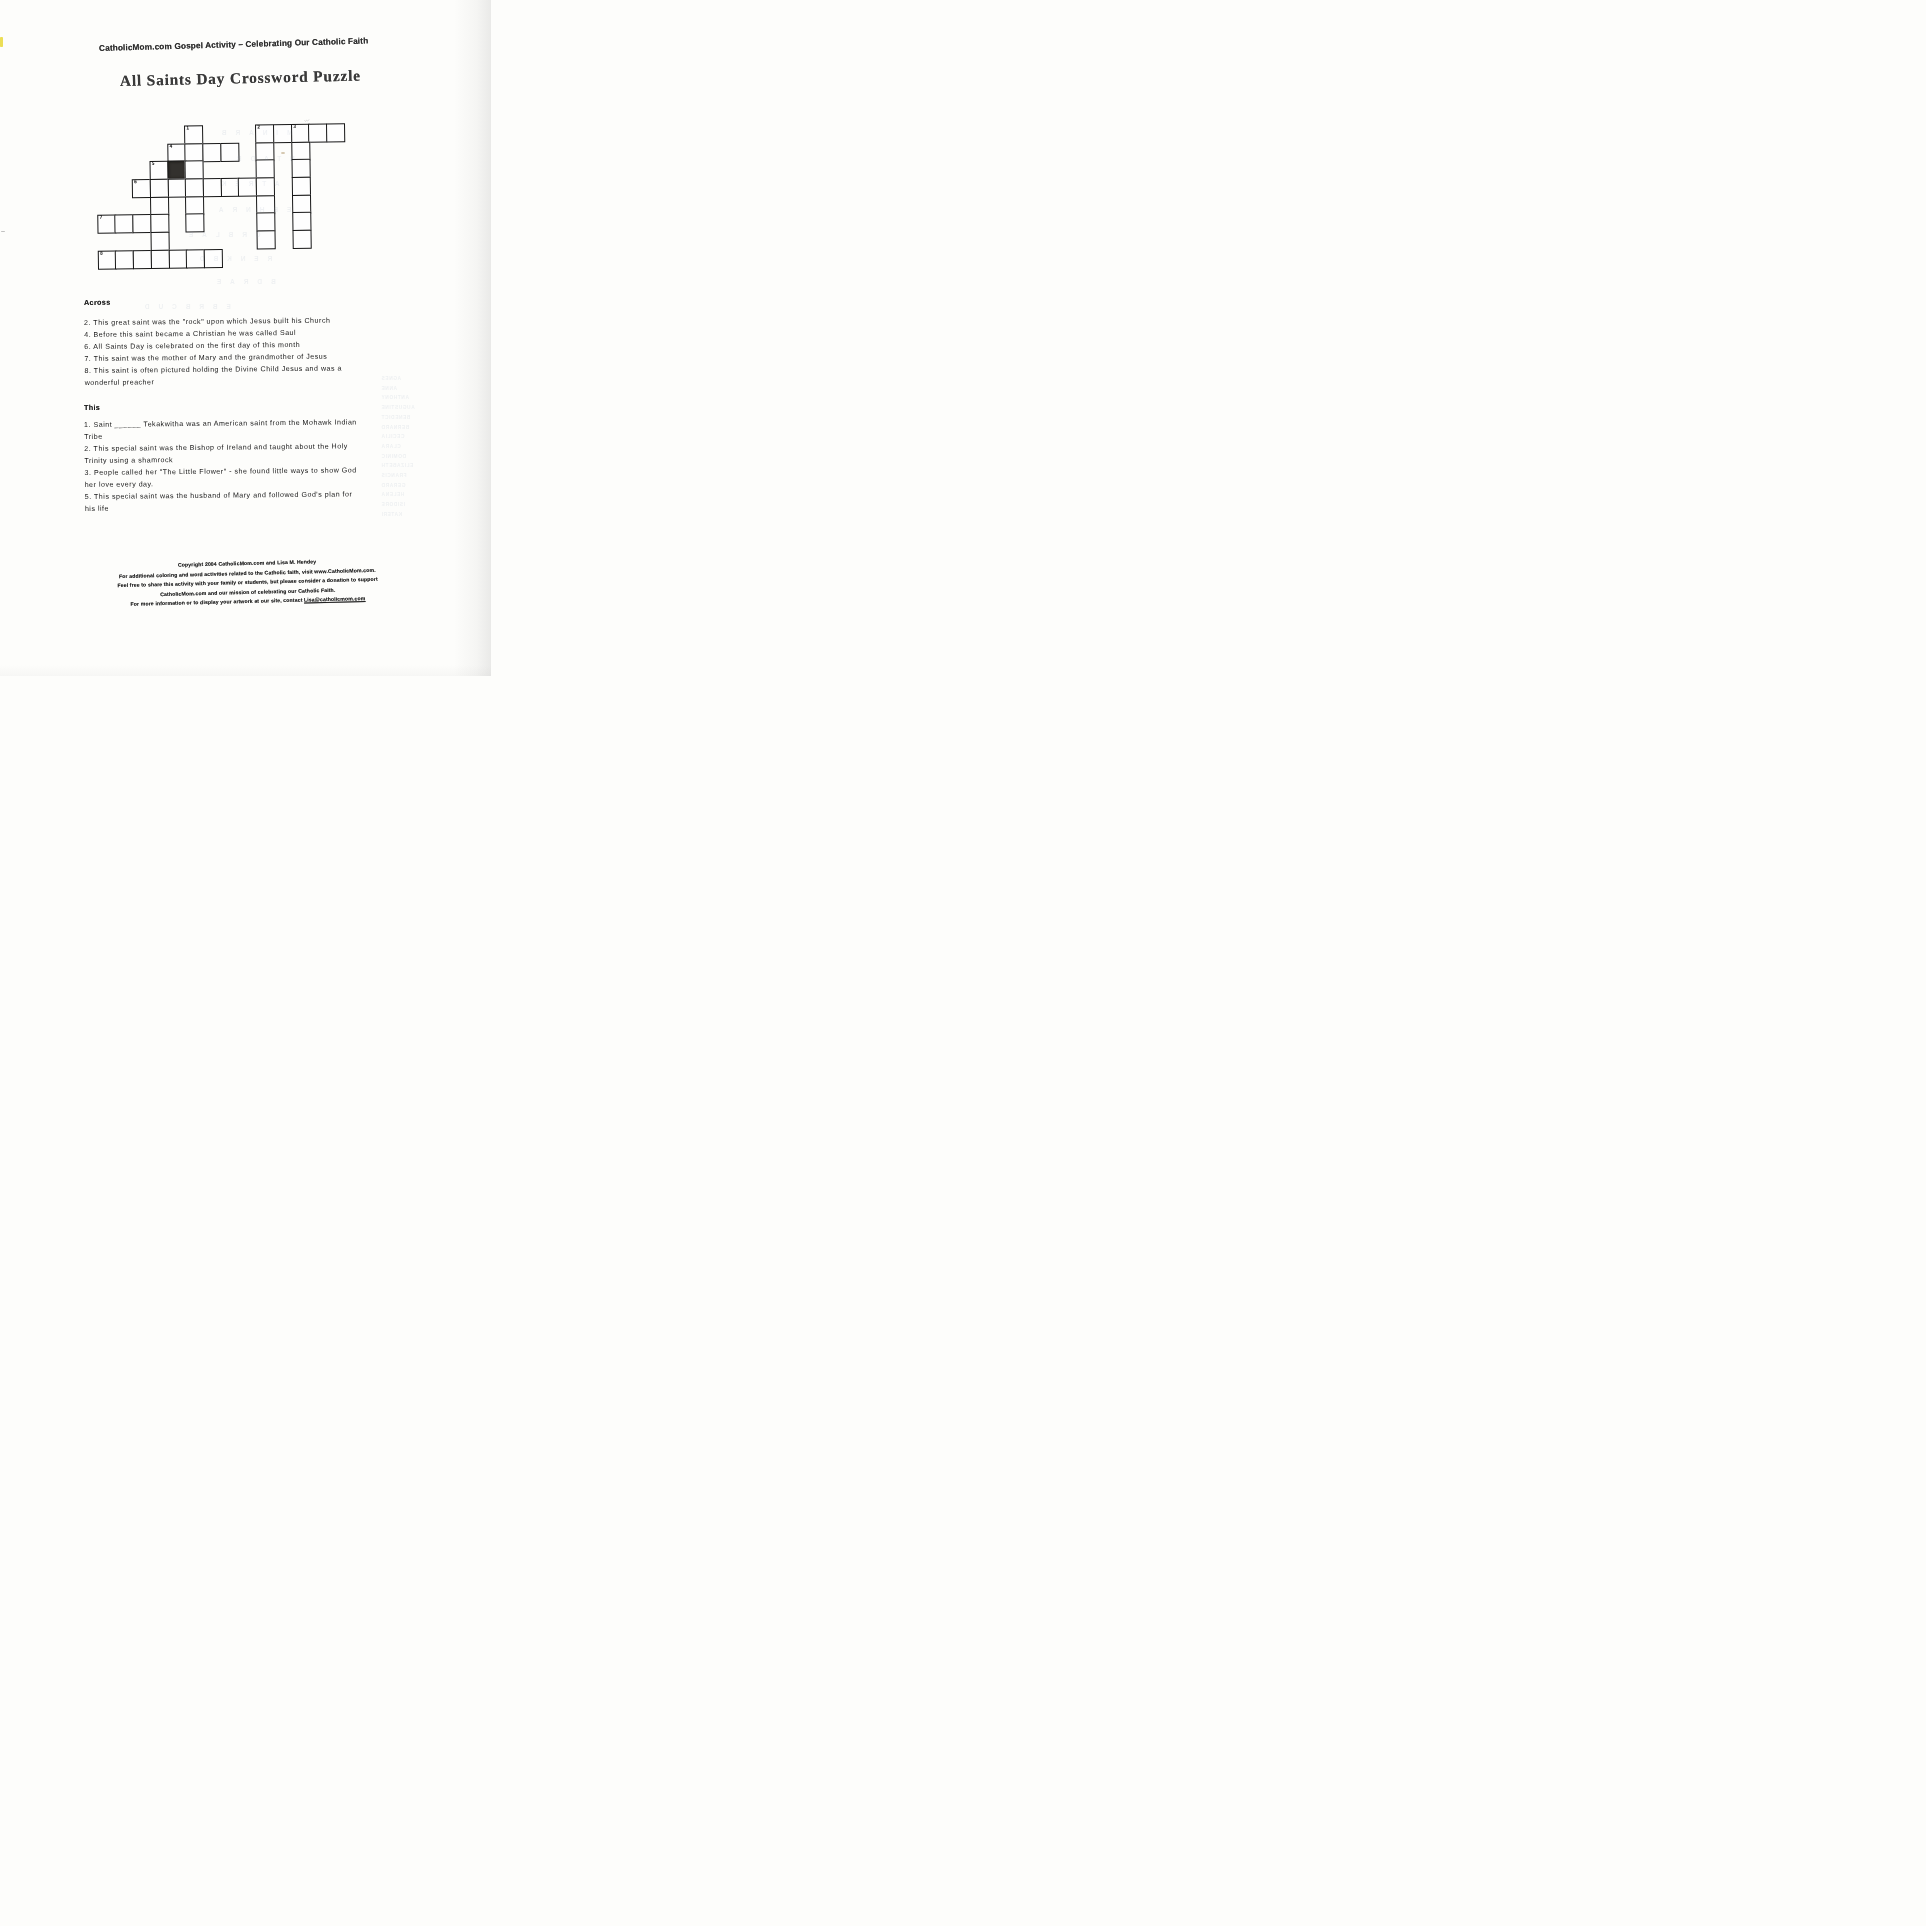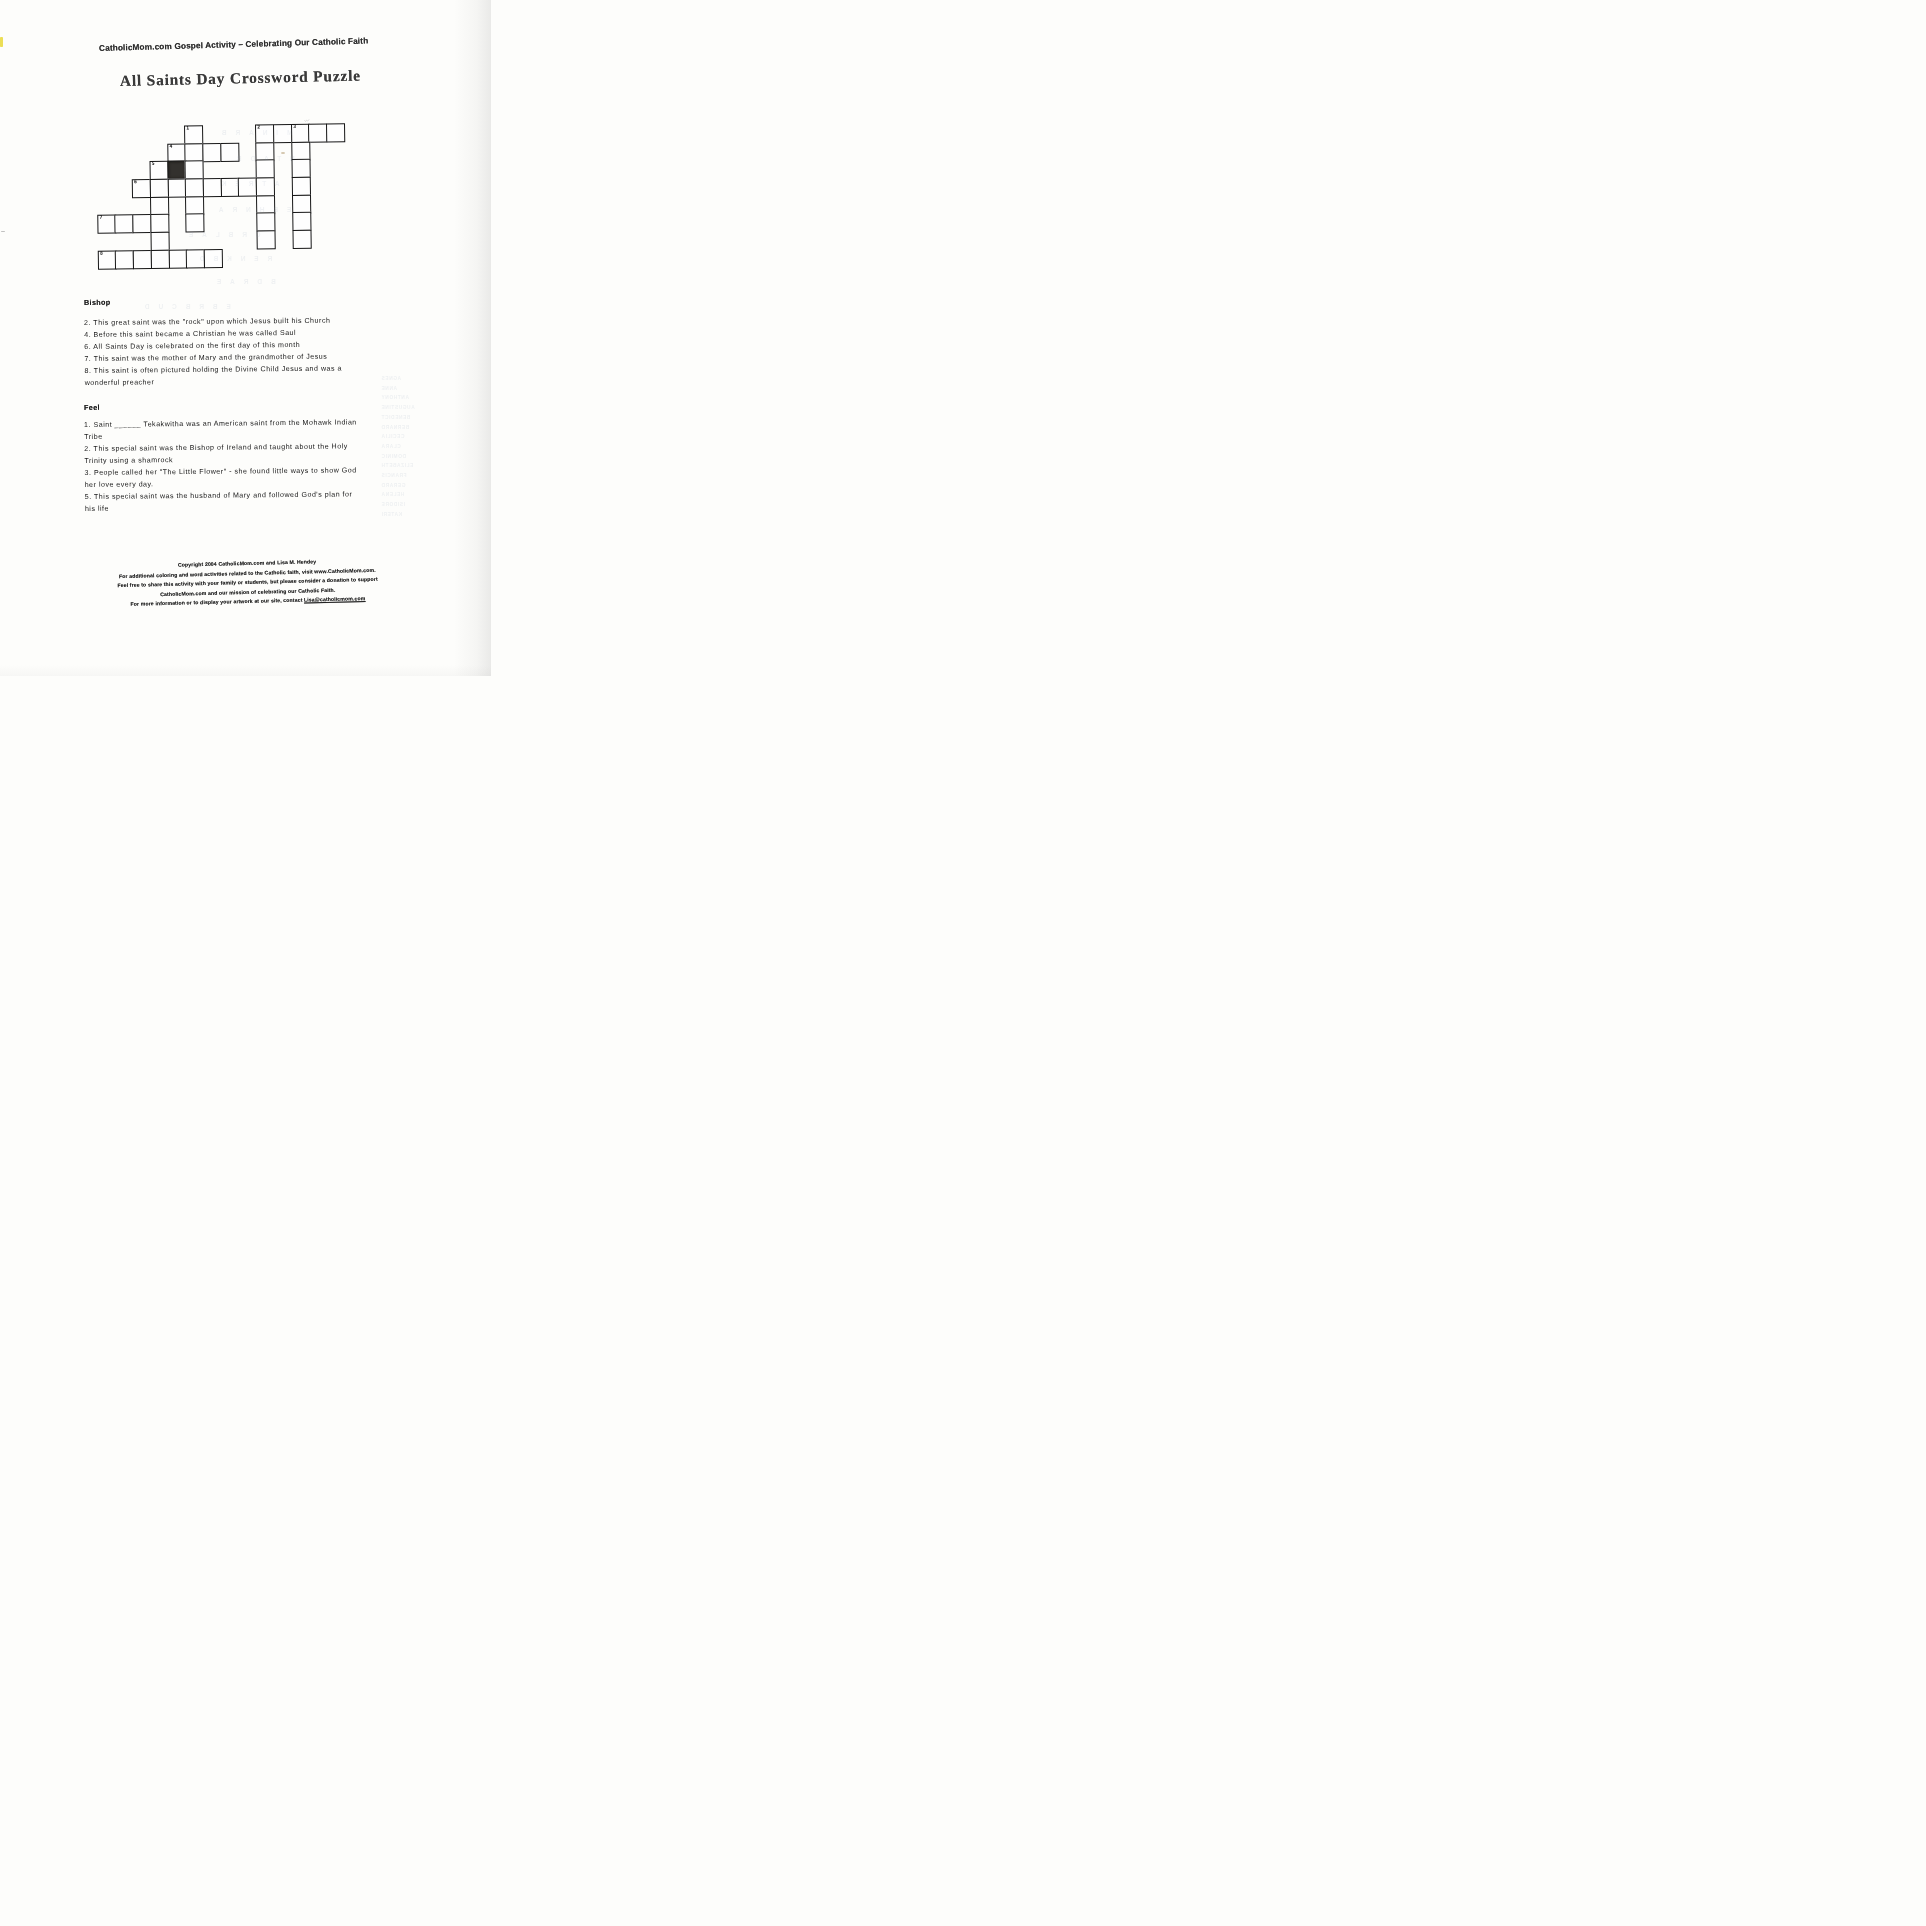--- a/index.html
+++ b/index.html
@@ -166,31 +166,31 @@
       <span class="ghost ghost-word" style="left: 381px; top: 444px;">CLARA</span>
       <span class="ghost ghost-word" style="left: 381px; top: 454px;">DOMINIC</span>
       <span class="ghost ghost-word" style="left: 381px; top: 463px;">ELIZABETH</span>
       <span class="ghost ghost-word" style="left: 381px; top: 473px;">FRANCIS</span>
       <span class="ghost ghost-word" style="left: 381px; top: 483px;">GERARD</span>
       <span class="ghost ghost-word" style="left: 381px; top: 492px;">HELENA</span>
       <span class="ghost ghost-word" style="left: 381px; top: 502px;">ISIDORE</span>
       <span class="ghost ghost-word" style="left: 381px; top: 512px;">KATERI</span>
     </div>
 
-  <div class="section-heading" id="across-heading">Bishop</div>
+  <div class="section-heading" id="across-heading">Across</div>
   <div class="clue-block" id="across-lines">
       <div class="clue-line">2. This great saint was the "rock" upon which Jesus built his Church</div>
       <div class="clue-line">4. Before this saint became a Christian he was called Saul</div>
       <div class="clue-line">6. All Saints Day is celebrated on the first day of this month</div>
       <div class="clue-line">7. This saint was the mother of Mary and the grandmother of Jesus</div>
       <div class="clue-line">8. This saint is often pictured holding the Divine Child Jesus and was a</div>
       <div class="clue-line">wonderful preacher</div>
     </div>
 
-  <div class="section-heading" id="down-heading">Feel</div>
+  <div class="section-heading" id="down-heading">This</div>
   <div class="clue-block" id="down-lines">
       <div class="clue-line">1. Saint ______ Tekakwitha was an American saint from the Mohawk Indian</div>
       <div class="clue-line">Tribe</div>
       <div class="clue-line">2. This special saint was the Bishop of Ireland and taught about the Holy</div>
       <div class="clue-line">Trinity using a shamrock</div>
       <div class="clue-line">3. People called her "The Little Flower" - she found little ways to show God</div>
       <div class="clue-line">her love every day.</div>
       <div class="clue-line">5. This special saint was the husband of Mary and followed God's plan for</div>
       <div class="clue-line">his life</div>
     </div>

